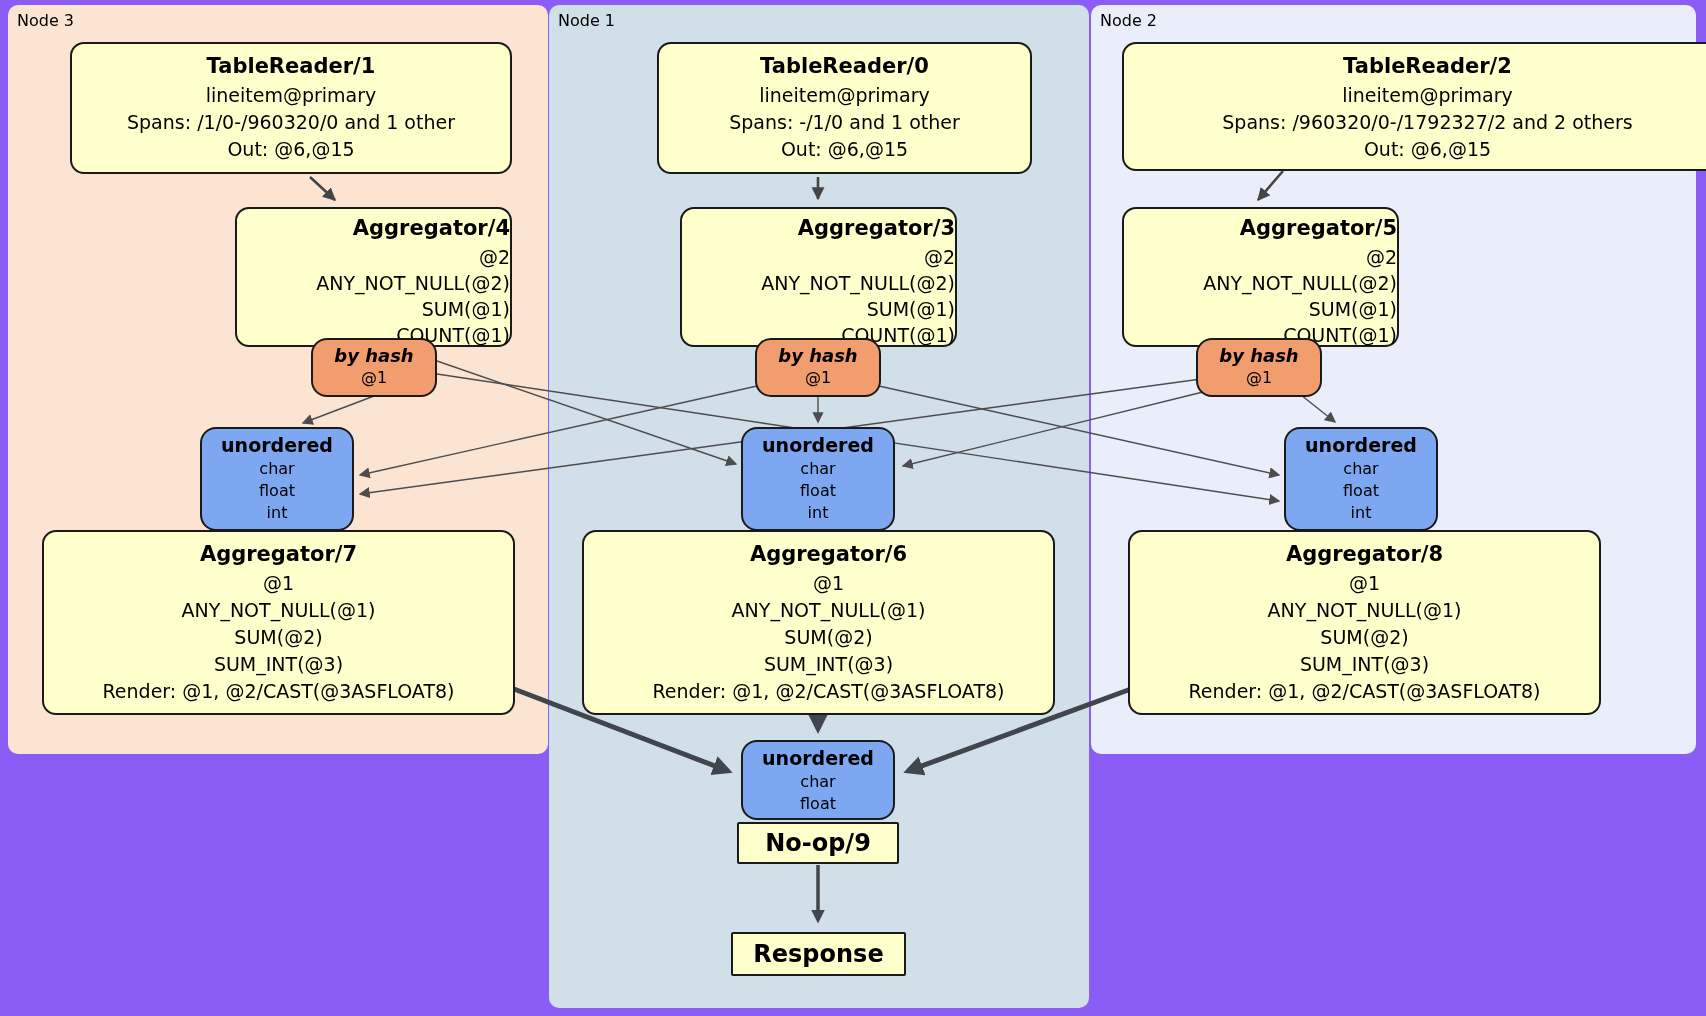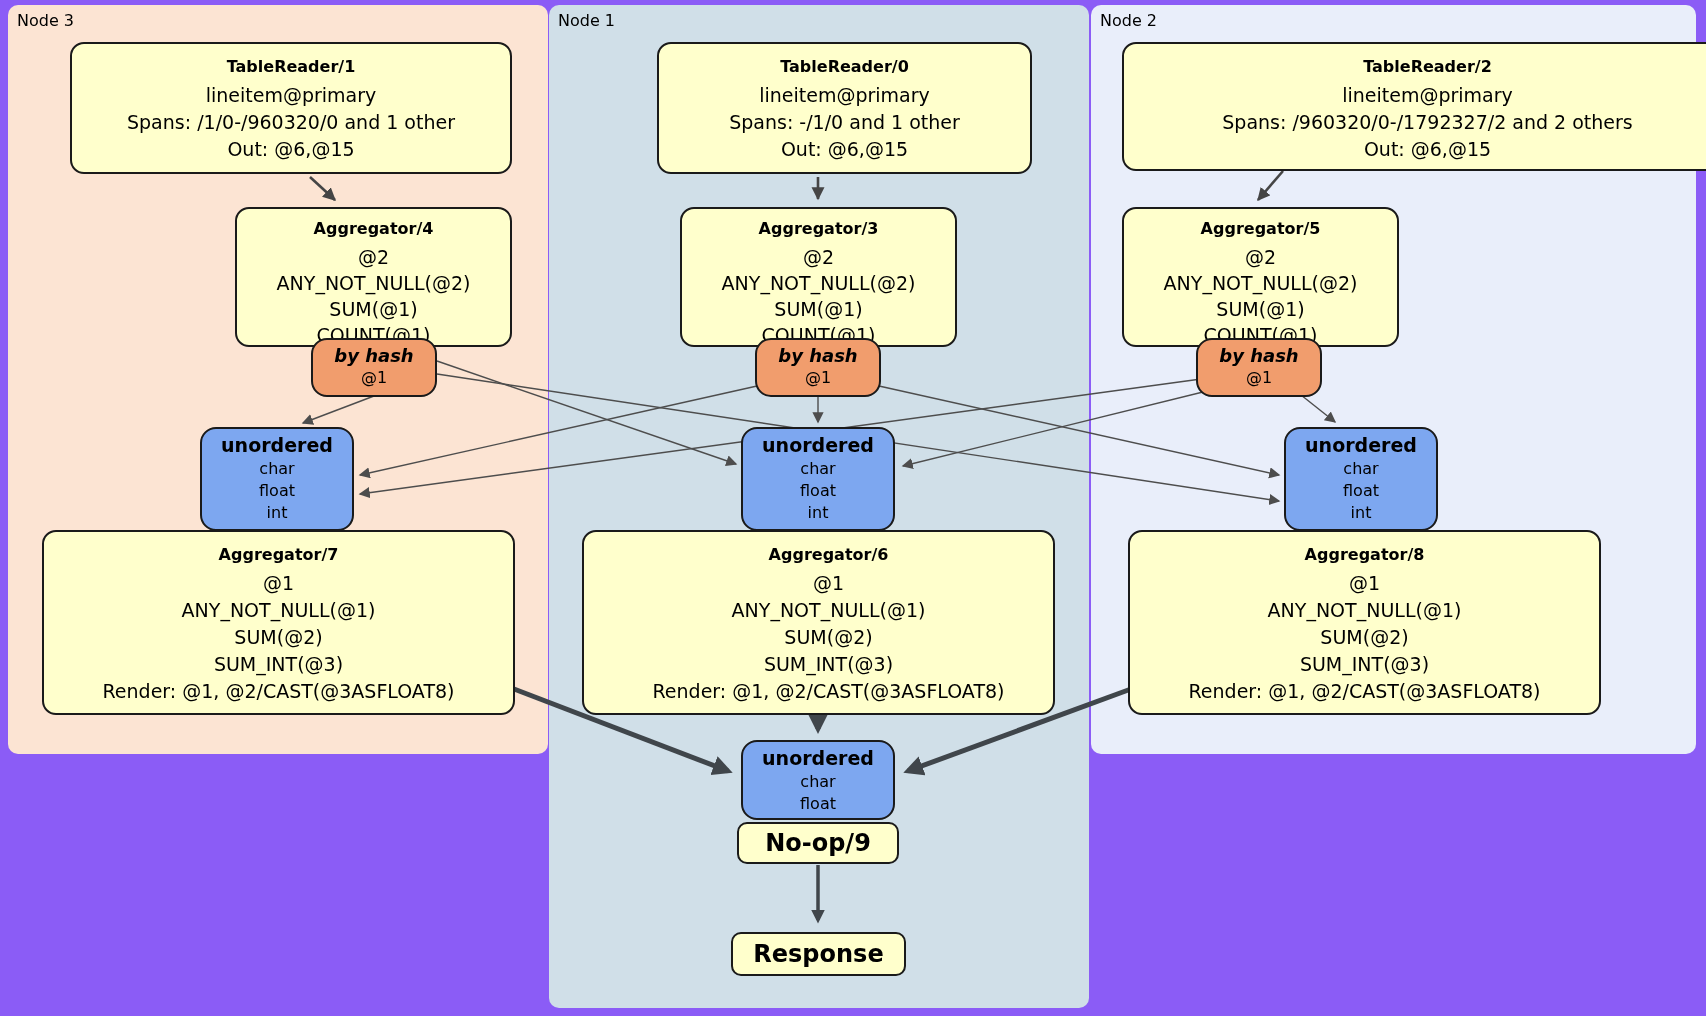--- a/index.html
+++ b/index.html
@@ -18,26 +18,26 @@
   .e-thin{stroke:var(--edge_thin);stroke-width:1.4;}
   .e-med{stroke:#454545;stroke-width:2.6;}
   .e-thick{stroke:var(--edge_thick);stroke-width:5;}
   .e-noop{stroke:var(--edge_thick);stroke-width:3.5;}
 
   .box{position:absolute;box-sizing:border-box;border:2px solid var(--border);
        text-align:center;z-index:2;color:#000;}
   .proc{background:var(--box_fill);border-radius:14px;}
   .router{background:var(--router_fill);border-radius:16px;z-index:3;}
   .sync{background:var(--sync_fill);border-radius:16px;z-index:3;}
-  .pill{background:var(--box_fill);border-radius:10px;}
-
-  .title{font-weight:bold;font-size:16px;line-height:31px;}
+  .pill{background:var(--box_fill);border-radius:2px;}
+
+  .title{font-weight:bold;font-size:21px;line-height:31px;}
   .line{font-size:19px;line-height:27px;white-space:nowrap;}
   .proc.tr{padding-top:7px;}
-  .proc.agg1{padding-top:4px;}
+  .proc.agg1{padding-top:4px;text-align:right;}
   .proc.agg1 .line{line-height:26px;}
   .proc.agg2{padding-top:7px;}
   .router .title{font-size:18px;line-height:24px;padding-top:4px;font-style:italic;}
   .router .line{font-size:16px;line-height:20px;}
   .sync .title{font-size:19px;line-height:25px;padding-top:4px;}
   .sync .line{font-size:16px;line-height:22px;}
   .pill .title{font-size:24px;}
   .pill-noop .title{line-height:38px;}
   .pill-resp .title{line-height:40px;}
 </style>

